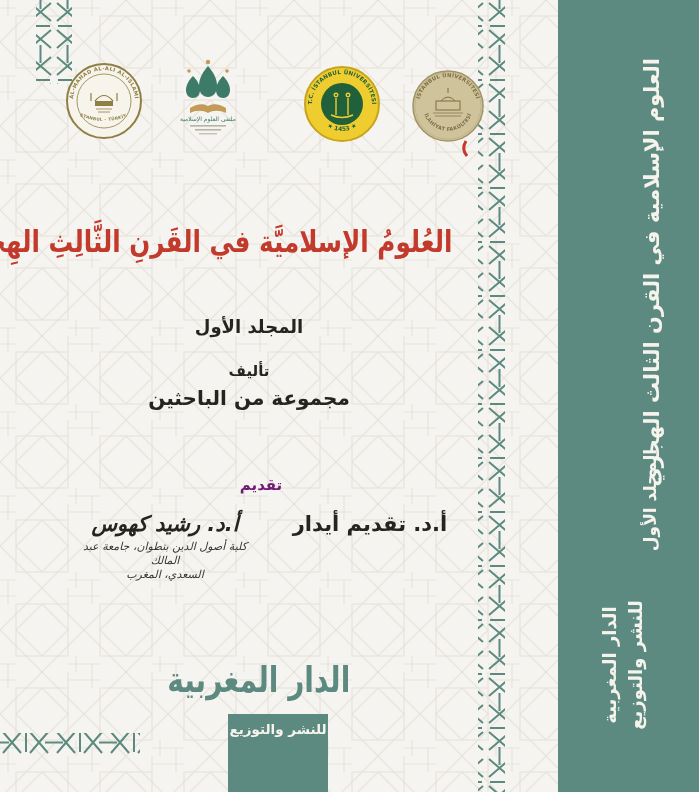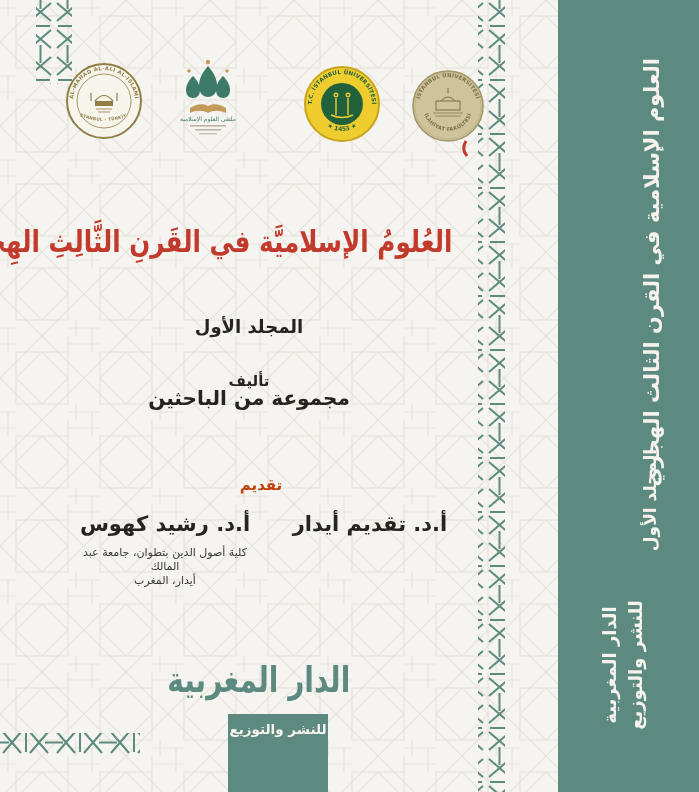--- a/index.html
+++ b/index.html
@@ -12,29 +12,29 @@
   .ar{direction:rtl;unicode-bidi:embed;}
   .center{text-align:center;}
 
   
   #title{
     left:52px;top:198px;width:440px;height:88px;line-height:88px;
     font-size:30px;font-weight:bold;color:#c23a2c;white-space:nowrap;
     transform:scaleX(0.82);transform-origin:center;
   }
   #volume{left:59px;top:316px;width:380px;font-size:18px;font-weight:bold;color:#26241f;}
-  #byline-label{left:59px;top:372px;width:380px;font-size:15px;font-weight:bold;color:#26241f;}
+  #byline-label{left:59px;top:362px;width:380px;font-size:15px;font-weight:bold;color:#26241f;}
   #author{left:59px;top:386px;width:380px;font-size:20px;font-weight:bold;color:#26241f;}
-  #foreword{left:181px;top:476px;width:160px;font-size:15px;font-weight:bold;color:#c2410c;}
+  #foreword{left:181px;top:476px;width:160px;font-size:15px;font-weight:bold;color:#701a75;}
 
   .presenter{top:512px;color:#26241f;}
   #presenter-right{left:285px;width:170px;}
-  #presenter-left{left:75px;width:180px;}
+  #presenter-left{left:75px;width:180px;font-style:italic;}
   .presenter-name{font-size:21px;font-weight:bold;white-space:nowrap;}
-  .presenter-aff{margin-top:10px;font-size:11px;line-height:14px;color:#3a3833;}
+  .presenter-aff{margin-top:4px;font-size:11px;line-height:14px;color:#3a3833;}
 
   
   #pub-callig{
     left:193px;top:660px;width:170px;font-size:33px;font-weight:bold;color:#5c8a80;
     white-space:nowrap;transform:scaleX(0.85) scaleY(1.08);transform-origin:center;
   }
   #pub-block{left:228px;top:714px;width:100px;height:78px;background:#5c8a80;}
   #pub-tagline{padding-top:7px;color:#f6f4ec;font-size:13.5px;font-weight:bold;text-align:center;direction:rtl;}
 
   
@@ -160,21 +160,21 @@
   <div class="abs ar center" id="foreword">تقديم</div>
 
   <div class="abs ar center presenter" id="presenter-right">
     <div class="presenter-name">أ.د. تقديم أيدار</div>
   </div>
 
   <div class="abs ar center presenter" id="presenter-left">
     <div class="presenter-name">أ.د. رشيد كهوس</div>
     <div class="presenter-aff">
       <div>كلية أصول الدين بتطوان، جامعة عبد المالك</div>
-      <div>أيدار، المغرب</div>
+      <div>السعدي، المغرب</div>
     </div>
   </div>
 
   <div class="abs ar center" id="pub-callig">الدار المغربية</div>
   <div class="abs" id="pub-block">
     <div id="pub-tagline">للنشر والتوزيع</div>
   </div>
 
   <div class="abs" id="spine">
     <div class="spine-text" id="spine-title">العلوم الإسلامية في القرن الثالث الهجري</div>

